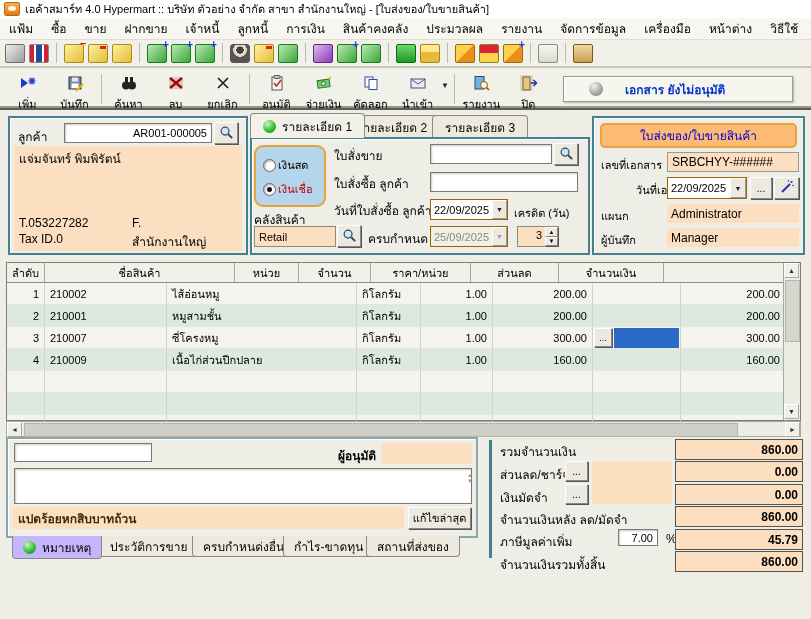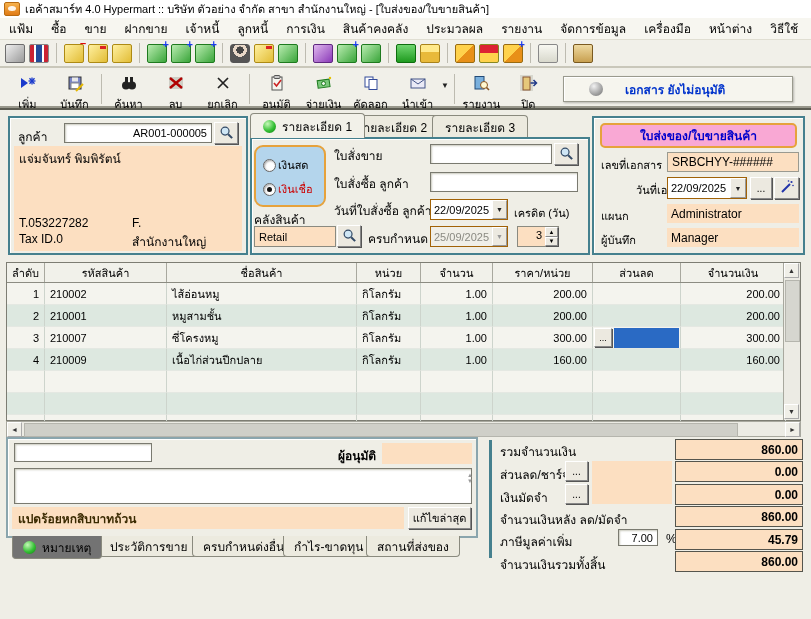--- a/index.html
+++ b/index.html
@@ -74,21 +74,21 @@
   .selcell{background:#2a6ac4;height:20px;flex:1;margin-left:2px;}
   .vscroll{position:absolute;right:0;top:0;width:16px;height:157px;background:#ecebe4;border-left:1px solid #a8a89e;}
   .sbtn{position:absolute;left:0;width:15px;height:15px;background:#f0efe8;border:1px solid #aaa;border-top-color:#fff;border-left-color:#fff;font-size:7px;color:#333;display:flex;align-items:center;justify-content:center;box-sizing:border-box;}
   .hscroll{left:6px;top:421px;width:795px;height:16px;background:#ecebe4;border:1px solid #a8a89e;box-sizing:border-box;}
   .hthumb{position:absolute;left:17px;top:1px;width:712px;height:12px;background:#cfcfc8;border:1px solid #b5b5ad;}
 
   
   .fpanel{left:6px;top:437px;width:472px;height:101px;border:2px solid #8aa5ad;box-shadow:inset 1px 1px 0 #fff;box-sizing:border-box;}
   .wordsbar{left:12px;top:507px;width:392px;height:22px;display:flex;align-items:center;padding-left:6px;box-sizing:border-box;font-weight:bold;color:#3a2a00;}
   .ftab{border:1px solid #8a8a7e;border-top:none;border-radius:0 0 4px 4px;background:#eceadf;position:absolute;display:flex;align-items:center;gap:6px;padding:0 10px;height:21px;box-sizing:border-box;font-size:12px;cursor:default;}
-  .ftab.active{background:#737373;height:23px;z-index:2;}
+  .ftab.active{background:#c4b5fd;height:23px;z-index:2;}
   .vsep{left:489px;top:440px;width:3px;height:118px;background:#45808e;}
   .t-label{position:absolute;left:500px;font-size:12px;}
   .t-val{position:absolute;left:675px;width:128px;height:21px;background:#fcdfc1;border:1px solid #55554d;box-sizing:border-box;display:flex;align-items:center;justify-content:flex-end;padding-right:4px;font-weight:bold;font-size:12px;}
   .tiny-scroll{position:absolute;right:3px;display:flex;flex-direction:column;gap:2px;color:#999;font-size:6px;line-height:6px;}
 </style>
 </head>
 <body>
 
 <div id="app">
 
@@ -322,21 +322,21 @@
   </div>
   <div class="abs" style="left:517px;top:226px;width:42px;height:21px;z-index:2;display:flex;border:1px solid #8a8a80;box-sizing:border-box;">
     <span class="peach right" style="flex:1;font-size:11px;padding:2px 3px 0 0;">3</span>
     <span style="width:13px;display:flex;flex-direction:column;">
       <span class="btn3d" style="height:50%;font-size:6px;">▲</span>
       <span class="btn3d" style="height:50%;font-size:6px;">▼</span>
     </span>
   </div>
 
   <div class="abs panel" style="left:592px;top:116px;width:213px;height:139px;">
-    <div class="abs" style="left:6px;top:5px;width:197px;height:25px;background:#f9a8d4;border:2px solid #e6a23c;border-radius:5px;box-sizing:border-box;display:flex;align-items:center;justify-content:center;color:#0000cc;font-weight:bold;">ใบส่งของ/ใบขายสินค้า</div>
+    <div class="abs" style="left:6px;top:5px;width:197px;height:25px;background:#fdba74;border:2px solid #e6a23c;border-radius:5px;box-sizing:border-box;display:flex;align-items:center;justify-content:center;color:#0000cc;font-weight:normal;">ใบส่งของ/ใบขายสินค้า</div>
     <span class="abs" style="left:7px;top:38px;font-size:11px;">เลขที่เอกสาร</span>
     <div class="abs peach" style="left:73px;top:34px;width:132px;height:20px;border:1px solid #9a9a90;box-sizing:border-box;display:flex;align-items:center;padding-left:4px;font-size:12px;">
       <span>SRBCHYY-######</span>
     </div>
     <span class="abs" style="left:7px;top:63px;font-size:11px;margin-left:35px;">วันที่เอกสาร</span>
     <div class="abs combo" style="left:73px;top:59px;width:80px;height:22px;">
       <span class="val">22/09/2025</span>
       <span class="ddbtn">▼</span>
     </div>
     <div class="abs btn3d" style="left:156px;top:59px;width:22px;height:22px;font-size:10px;">
@@ -356,21 +356,20 @@
     </div>
     <span class="abs" style="left:7px;top:113px;font-size:11px;">ผู้บันทึก</span>
     <div class="abs peach" style="left:73px;top:110px;width:132px;height:19px;display:flex;align-items:center;padding-left:4px;box-sizing:border-box;font-size:12px;">
       <span>Manager</span>
     </div>
   </div>
 
   <div class="abs grid">
     <div class="g-head">
       <div class="col0">ลำดับ</div>
-      <div class="col1">รหัสสินค้า</div>
       <div class="col2">ชื่อสินค้า</div>
       <div class="col3">หน่วย</div>
       <div class="col4">จำนวน</div>
       <div class="col5">ราคา/หน่วย</div>
       <div class="col6">ส่วนลด</div>
       <div class="col7">จำนวนเงิน</div>
     </div>
     <div class="g-row">
       <div class="col0 num">1</div>
       <div class="col1">210002</div>

